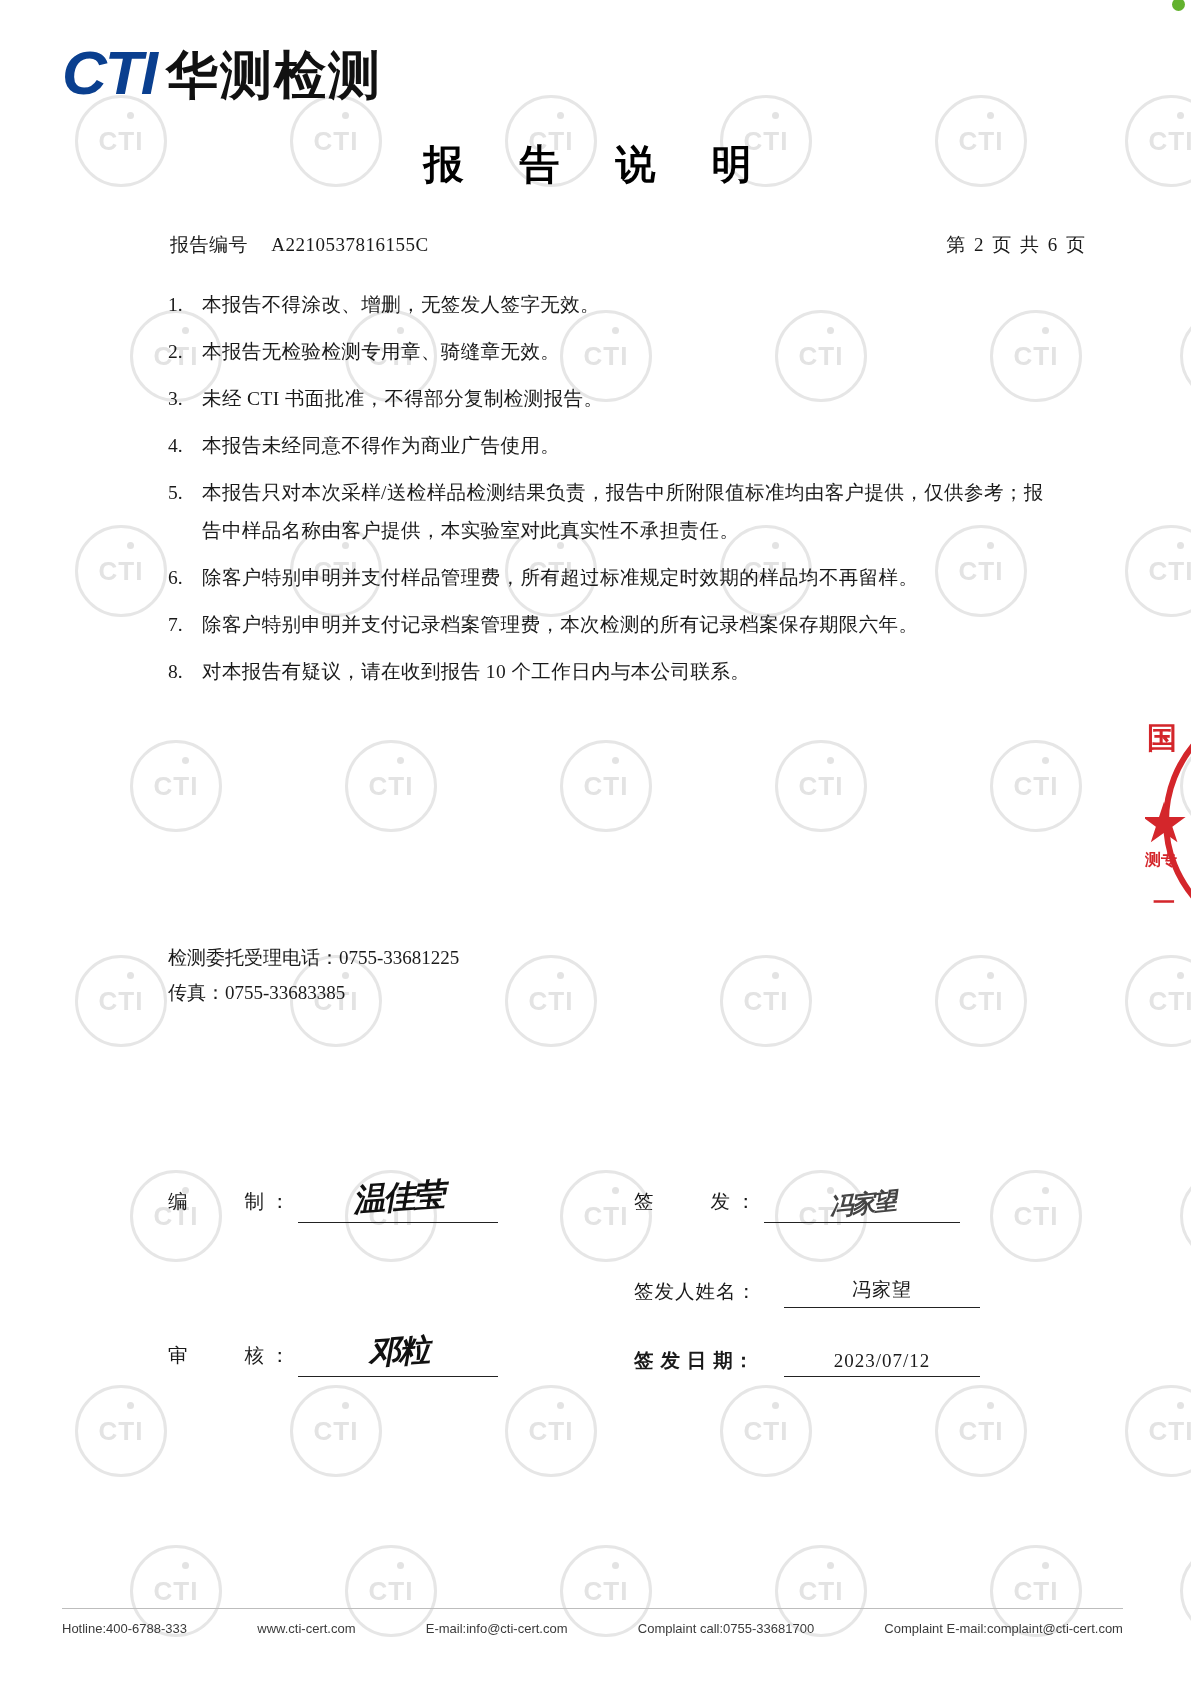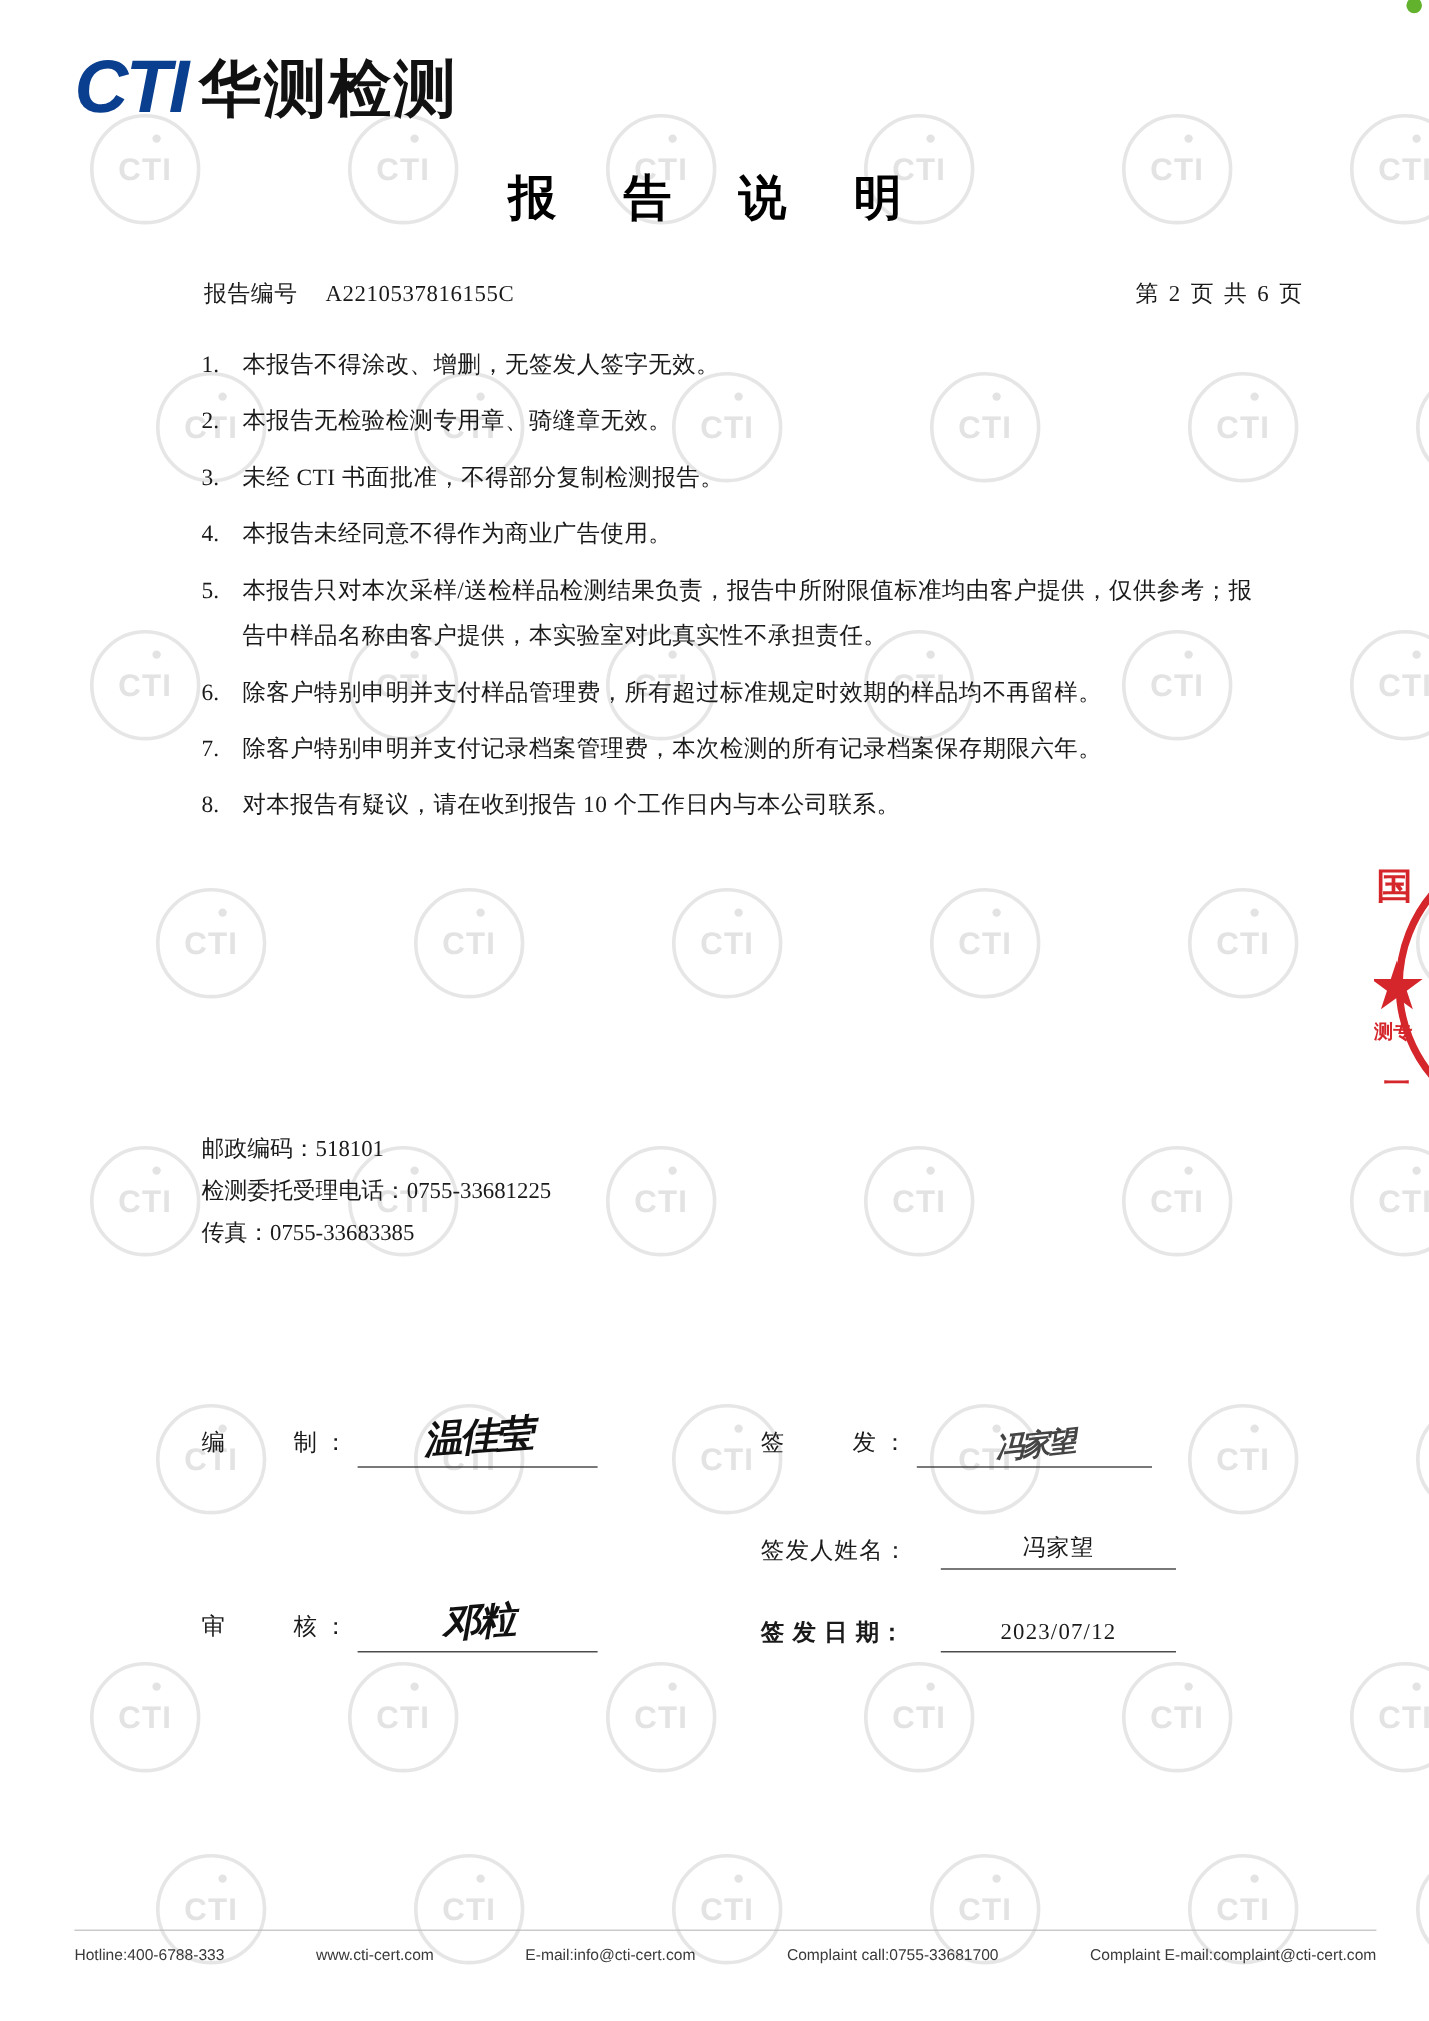--- a/index.html
+++ b/index.html
@@ -253,21 +253,21 @@
     font-size: 24px;
     transform: rotate(-6deg);
     color: #444;
   }
   .gap { width: 136px; flex: 0 0 136px; }
 
   
   .footer {
     position: absolute;
     left: 62px;
-    right: 44px;
+    right: 68px;
     bottom: 48px;
     border-top: 1px solid #bdbdbd;
     padding-top: 12px;
     display: flex;
     justify-content: space-between;
     font-family: "Liberation Sans", sans-serif;
     font-size: 13px;
     color: #3a3a3a;
     margin-top: 14px;
   }
@@ -374,21 +374,20 @@
         <div class="clause-num">7.</div>
         <div class="clause-text">除客户特别申明并支付记录档案管理费，本次检测的所有记录档案保存期限六年。</div>
       </div>
       <div class="clause">
         <div class="clause-num">8.</div>
         <div class="clause-text">对本报告有疑议，请在收到报告 10 个工作日内与本公司联系。</div>
       </div>
     </div>
 
   <div class="company">
-    <div>邮政编码：518101</div>
     <div>检测委托受理电话：0755-33681225</div>
     <div>传真：0755-33683385</div>
   </div>
 
   <div class="sig-area">
 
     <div class="sig-row">
       <div class="sig-cell">
         <div class="sig-label">编　　制：</div>
         <div class="sig-line">

